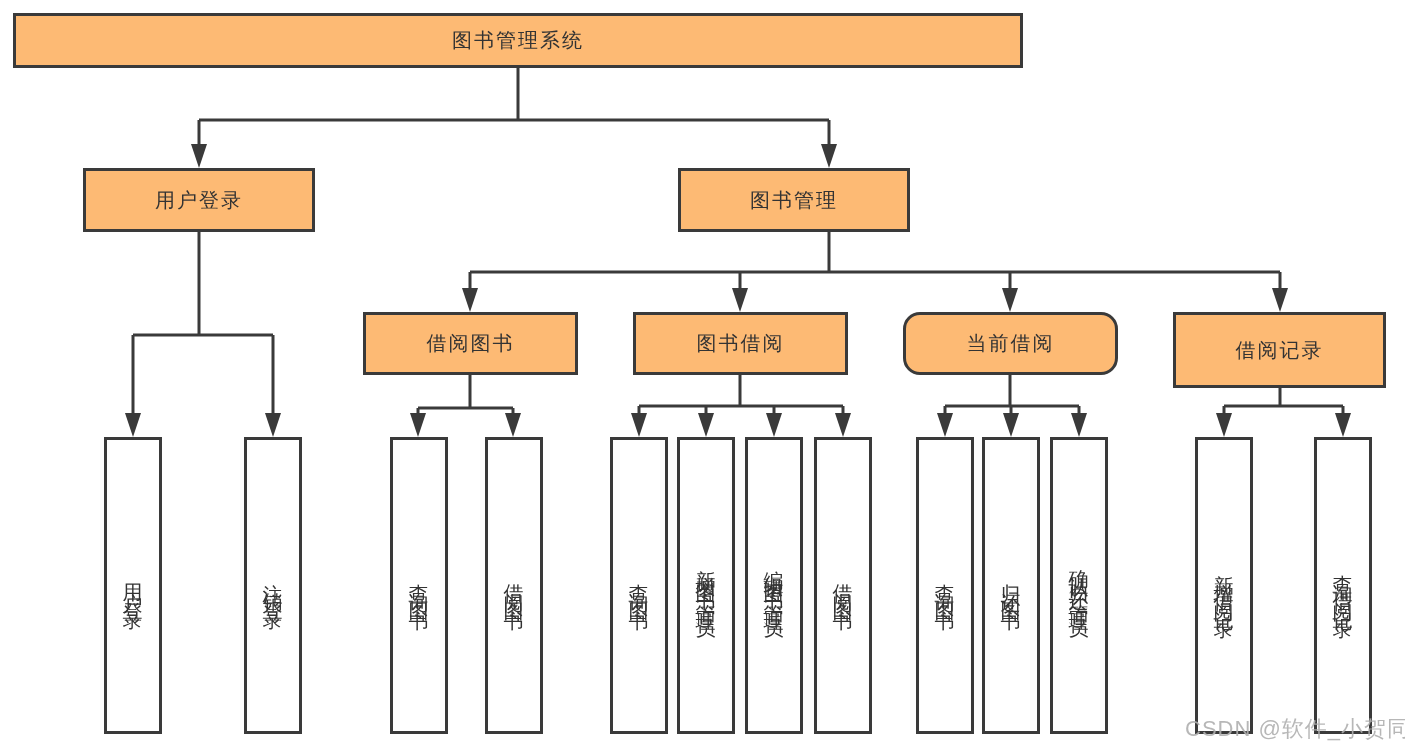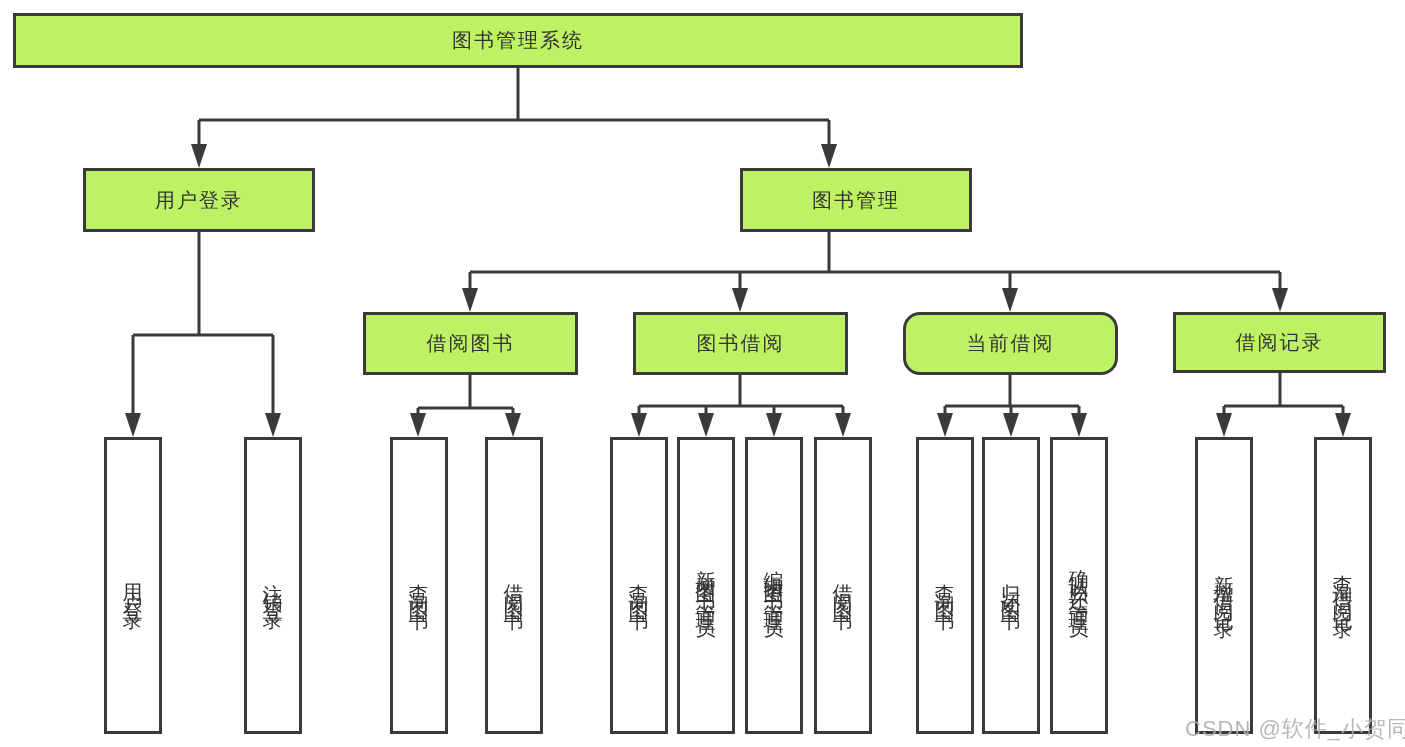--- a/index.html
+++ b/index.html
@@ -18,21 +18,21 @@
   svg.wires {
     position: absolute;
     left: 0; top: 0;
     width: 1405px; height: 747px;
     z-index: 1;
   }
   .hbox {
     position: absolute;
     box-sizing: border-box;
     border: 3px solid #3a3a3a;
-    background: #bef264;
+    background: #fdba74;
     display: flex;
     align-items: center;
     justify-content: center;
     font-size: 20px;
     color: #333333;
     letter-spacing: 2px;
     z-index: 2;
     white-space: nowrap;
   }
   .vbox {
@@ -67,25 +67,25 @@
     color: #b0b0b0;
     opacity: 0.9;
     letter-spacing: 1px;
     z-index: 5;
     white-space: nowrap;
   }
 
   
   .n-root { left: 13px;  top: 13px;  width: 1010px; height: 55px; }
   .n-l2a  { left: 83px;  top: 168px; width: 232px;  height: 64px; }
-  .n-l2b  { left: 740px; top: 168px; width: 232px;  height: 64px; }
+  .n-l2b  { left: 678px; top: 168px; width: 232px;  height: 64px; }
   .n-l3a  { left: 363px; top: 312px; width: 215px;  height: 63px; }
   .n-l3b  { left: 633px; top: 312px; width: 215px;  height: 63px; }
   .n-l3c  { left: 903px; top: 312px; width: 215px;  height: 63px; border-radius: 17px; }
-  .n-l3d  { left: 1173px;top: 312px; width: 213px;  height: 61px; }
+  .n-l3d  { left: 1173px;top: 312px; width: 213px;  height: 76px; }
 
   
   .v1  { left: 104px; }
   .v2  { left: 244px; }
   .v3  { left: 390px; }
   .v4  { left: 485px; }
   .v5  { left: 610px; }
   .v6  { left: 677px; }
   .v7  { left: 745px; }
   .v8  { left: 814px; }

